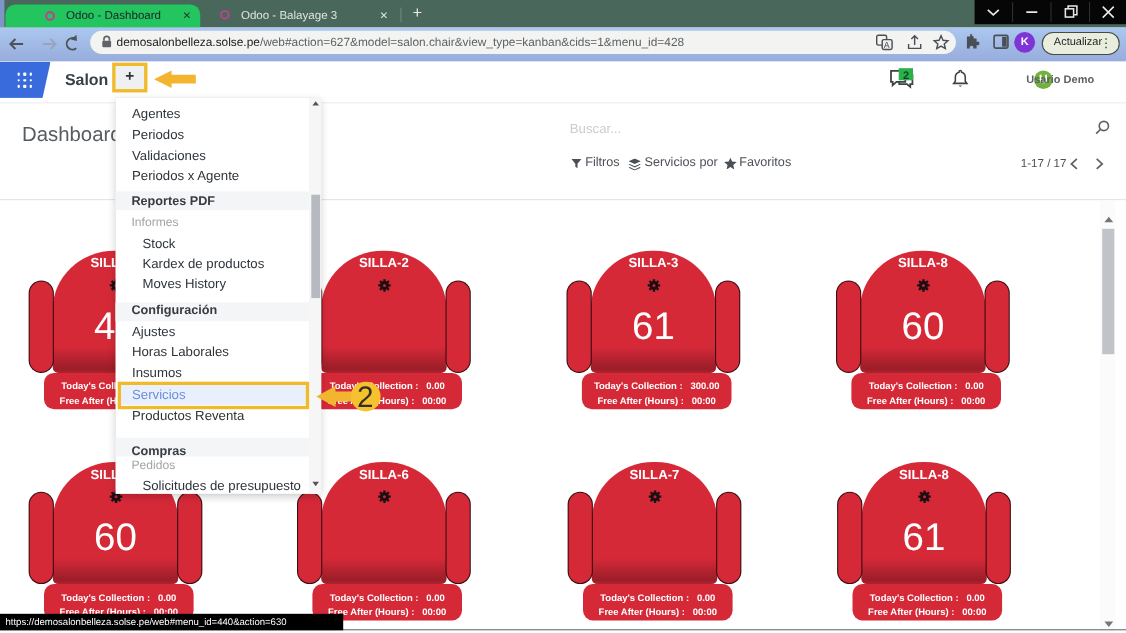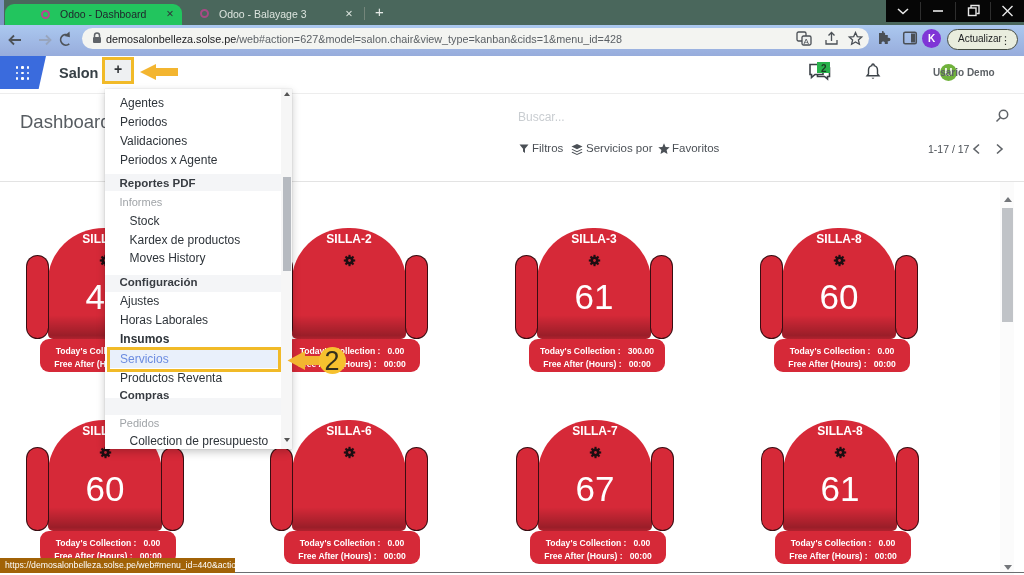--- a/index.html
+++ b/index.html
@@ -72,21 +72,21 @@
   #ddth { position:absolute; left:178px; top:88.5px; width:8px; height:94px; background:#b6bac0; }
   .tri { width:0; height:0; position:absolute; }
   #servrow { position:absolute; left:4px; top:260.5px; width:169px; height:19px; background:#e9f0fb; }
   #servtxt { position:absolute; left:15.5px; top:263px; font-size:12px; color:#6c8ce0; }
 
   
   #box2 { left:106.5px; top:346.5px; width:174px; height:25.5px; border:3px solid #f1ba28; z-index:30; }
   .note { z-index:30; }
 
   
-  #status { left:0; top:558px; width:235px; height:15px; background:#a16207; color:#fff; font-size:8.7px; line-height:15px; padding-left:5px; z-index:40; }
+  #status { left:0; top:558px; width:312px; height:15px; background:#000000; color:#fff; font-size:8.7px; line-height:15px; padding-left:5px; z-index:40; }
   #botline { left:0; top:571.5px; width:1024px; height:1.5px; background:#6b6e71; z-index:39; }
 
   
   #msb { left:1000px; top:182px; width:14px; height:393px; background:#fbfbfb; }
   #msbth { left:1001.5px; top:208px; width:11px; height:114px; background:#c0c3c7; }
 </style>
 </head>
 <body>
 <div id="stage">
 
@@ -372,21 +372,20 @@
               <circle cx="8" cy="8" r="5"></circle>
               <g stroke="#1d0e12" stroke-width="2.6">
                 <line x1="8" y1="1" x2="8" y2="15" transform="rotate(0 8 8)"></line>
                 <line x1="8" y1="1" x2="8" y2="15" transform="rotate(45 8 8)"></line>
                 <line x1="8" y1="1" x2="8" y2="15" transform="rotate(90 8 8)"></line>
                 <line x1="8" y1="1" x2="8" y2="15" transform="rotate(135 8 8)"></line>
               </g>
               <circle cx="8" cy="8" r="1.7" fill="#c22737"></circle>
             </g>
           </svg></div>
-    <div class="cnum">67</div>
   </div>
       <div class="chair" style="left:761px; top:420px;">
     <div class="dome"></div>
     <div class="arm arml"></div>
         <div class="arm armr"></div>
     <div class="band">
       <div class="l l1">Today's Collection :&nbsp;&nbsp;&nbsp;0.00</div>
       <div class="l l2">Free After (Hours) :&nbsp;&nbsp;&nbsp;00:00</div>
     </div>
     <div class="ctitle">SILLA-8</div>
@@ -419,28 +418,28 @@
     <div class="hband" style="top:85px;"></div>
     <span class="hd" style="top:88.5px;">Reportes PDF</span>
     <span class="sub" style="top:107px;">Informes</span>
     <span class="it in" style="top:125px;">Stock</span>
     <span class="it in" style="top:144px;">Kardex de productos</span>
     <span class="it in" style="top:162.5px;">Moves History</span>
     <div class="hband" style="top:186px;"></div>
     <span class="hd" style="top:187px;">Configuración</span>
     <span class="it" style="top:205.5px;">Ajustes</span>
     <span class="it" style="top:224.5px;text-align:right;">Horas Laborales</span>
-    <span class="it" style="top:243.5px;font-weight:bold;">Insumos</span>
+    <span class="it" style="top:243.5px;">Insumos</span>
     <div id="servrow"></div>
     <span id="servtxt">Servicios</span>
     <span class="it" style="top:282px;">Productos Reventa</span>
     <div class="hband" style="top:309.5px;"></div>
-    <span class="hd" style="top:300px;">Compras</span>
+    <span class="hd" style="top:316px;">Compras</span>
     <span class="sub" style="top:328px;">Pedidos</span>
-    <span class="it in" style="top:345px;">Collection de presupuesto</span>
+    <span class="it in" style="top:345px;">Solicitudes de presupuesto</span>
     <div id="ddsc"></div>
     <div id="ddth"></div>
     <div class="tri" style="left:179px; top:3.5px; border-left:3.5px solid transparent; border-right:3.5px solid transparent; border-bottom:4.5px solid #555;"></div>
     <div class="tri" style="left:179px; top:349px; border-left:3.5px solid transparent; border-right:3.5px solid transparent; border-top:4.5px solid #555;"></div>
   </div>
 
   <div id="box2" class="abs"></div>
   <svg class="abs note" width="50" height="24" style="left:285px; top:348.5px;">
     <path d="M2.5 11.5 L20 2 L20 7 L47 7 L47 16 L20 16 L20 21 Z" fill="#f3b530"></path>
   </svg>

